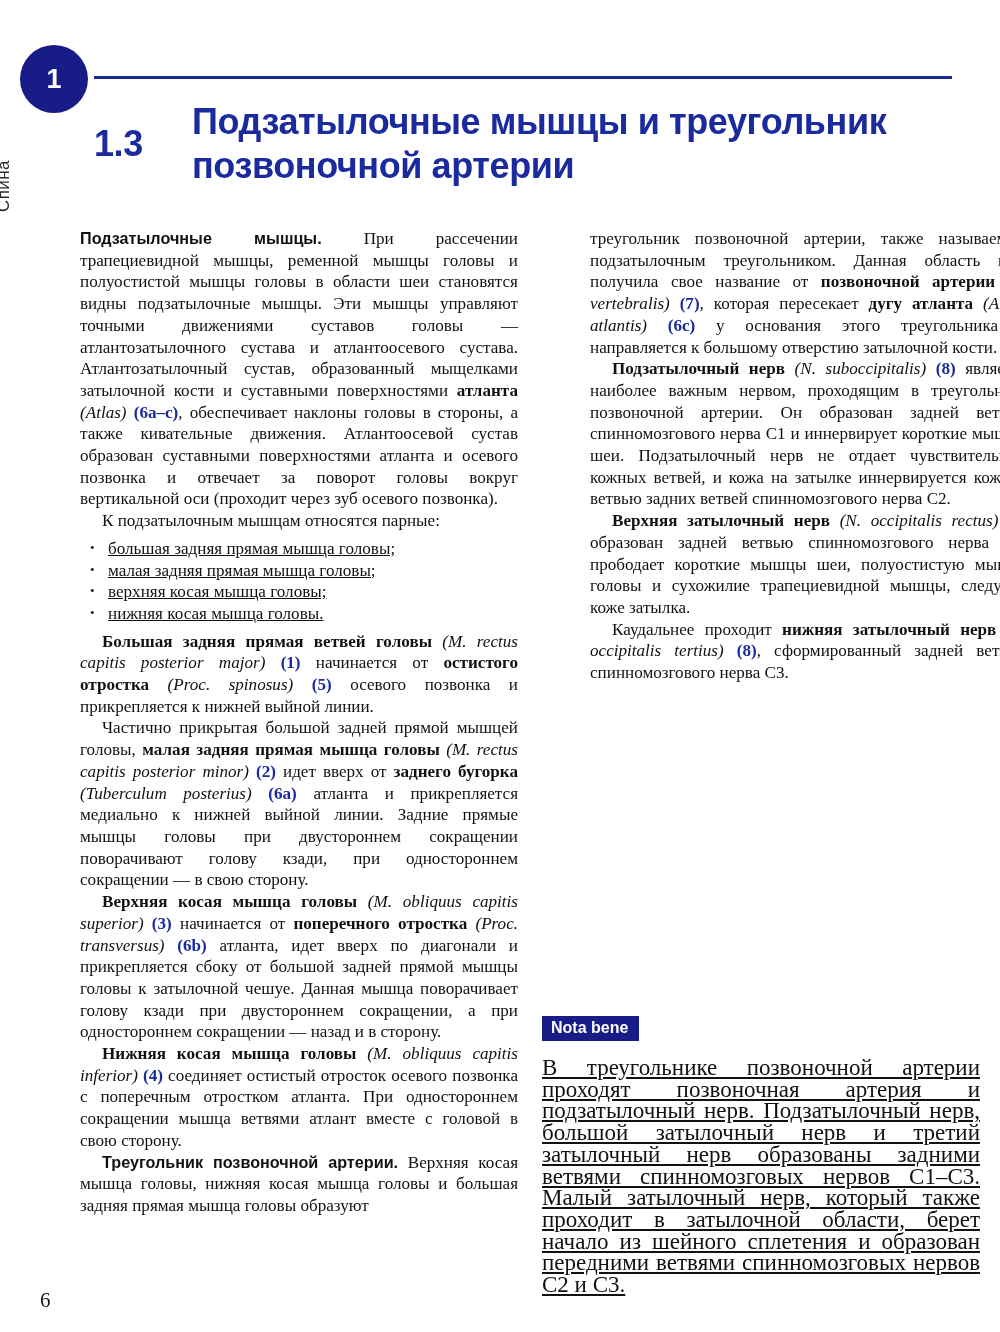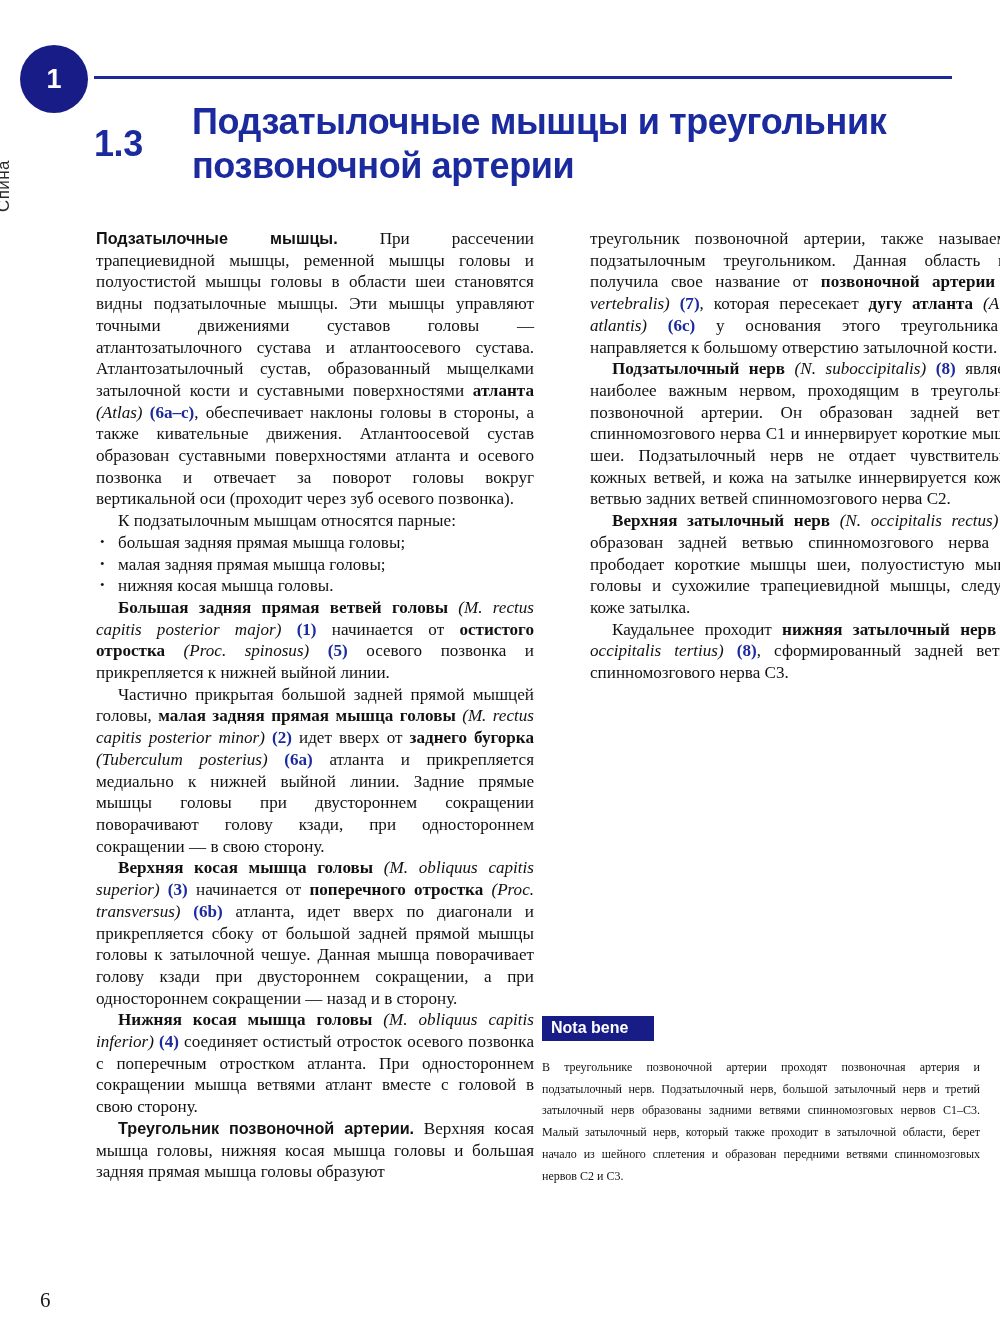--- a/index.html
+++ b/index.html
@@ -98,33 +98,34 @@
   .col {
     position: absolute;
     top: 228px;
     width: 438px;
     font-size: 17.1px;
     line-height: 21.7px;
     text-align: justify;
     text-justify: inter-word;
     hyphens: manual;
   }
-  #col-left  { left: 96px; }
+  #col-left  { left: 80px; }
   #col-right { left: 542px; margin-left: 48px; }
 
   .col p {
     margin: 0;
     text-indent: 22px;
   }
   .col p.noindent { text-indent: 0; }
 
   .col ul {
-    margin: 0;
+    margin: 6px;
     padding: 0;
     list-style: none;
+    text-decoration: underline;
   }
   .col ul li {
     position: relative;
     padding-left: 22px;
     text-align: left;
   }
   .col ul li::before {
     content: "\2022";
     position: absolute;
     left: 4px;
@@ -151,28 +152,29 @@
     top: 1016px;
     width: 438px;
   }
   #nb-badge {
     display: inline-block;
     background: #181c86;
     color: #ffffff;
     font-family: "Liberation Sans", sans-serif;
     font-weight: bold;
     font-size: 16px;
-    padding: 4px 26px 5px 9px;
+    padding: 4px 11px 5px 9px;
     line-height: 1;
   }
   #nb-body {
     margin-top: 16px;
-    font-size: 12px;
+    font-size: 23px;
     line-height: 21.7px;
     text-align: justify;
+    text-decoration: underline;
   }
 
   
   #page-number {
     position: absolute;
     left: 40px;
     top: 1288px;
     font-size: 21px;
     color: #1a1a1a;
   }
@@ -197,20 +199,21 @@
 
 <div class="col" id="col-left">
 
   <p class="noindent"><b class="lead-sans">Подзатылочные мышцы.</b><span> При рассечении трапециевидной мышцы, ременной мышцы головы и полуостистой мышцы головы в области шеи становятся видны подзатылочные мышцы. Эти мышцы управляют точными движениями суставов головы — атлантозатылочного сустава и атлантоосевого сустава. Атлантозатылочный сустав, образованный мыщелками затылочной кости и суставными поверхностями </span><b>атланта</b><i> (Atlas) </i><span class="ref">(6a–c)</span><span>, обеспечивает наклоны головы в стороны, а также кивательные движения. Атлантоосевой сустав образован суставными поверхностями атланта и осевого позвонка и отвечает за поворот головы вокруг вертикальной оси (проходит через зуб осевого позвонка).</span></p>
 
   <p><span>К подзатылочным мышцам относятся парные:</span></p>
 
   <ul>
     <li><span>большая задняя прямая мышца головы;</span></li>
     <li><span>малая задняя прямая мышца головы;</span></li>
+    <li><span>верхняя косая мышца головы;</span></li>
     <li><span>нижняя косая мышца головы.</span></li>
   </ul>
 
   <p><b>Большая задняя прямая ветвей головы</b><i> (M. rectus capitis posterior major) </i><span class="ref">(1)</span><span> начинается от </span><b>остистого отростка</b><i> (Proc. spinosus) </i><span class="ref">(5)</span><span> осевого позвонка и прикрепляется к нижней выйной линии.</span></p>
 
   <p><span>Частично прикрытая большой задней прямой мышцей головы, </span><b>малая задняя прямая мышца головы</b><i> (M. rectus capitis posterior minor) </i><span class="ref">(2)</span><span> идет вверх от </span><b>заднего бугорка</b><i> (Tuberculum posterius) </i><span class="ref">(6a)</span><span> атланта и прикрепляется медиально к нижней выйной линии. Задние прямые мышцы головы при двустороннем сокращении поворачивают голову кзади, при одностороннем сокращении — в свою сторону.</span></p>
 
   <p><b>Верхняя косая мышца головы</b><i> (M. obliquus capitis superior) </i><span class="ref">(3)</span><span> начинается от </span><b>поперечного отростка</b><i> (Proc. transversus) </i><span class="ref">(6b)</span><span> атланта, идет вверх по диагонали и прикрепляется сбоку от большой задней прямой мышцы головы к затылочной чешуе. Данная мышца поворачивает голову кзади при двустороннем сокращении, а при одностороннем сокращении — назад и в сторону.</span></p>
 
   <p><b>Нижняя косая мышца головы</b><i> (M. obliquus capitis inferior) </i><span class="ref">(4)</span><span> соединяет остистый отросток осевого позвонка с поперечным отростком атланта. При одностороннем сокращении мышца ветвями атлант вместе с головой в свою сторону.</span></p>

